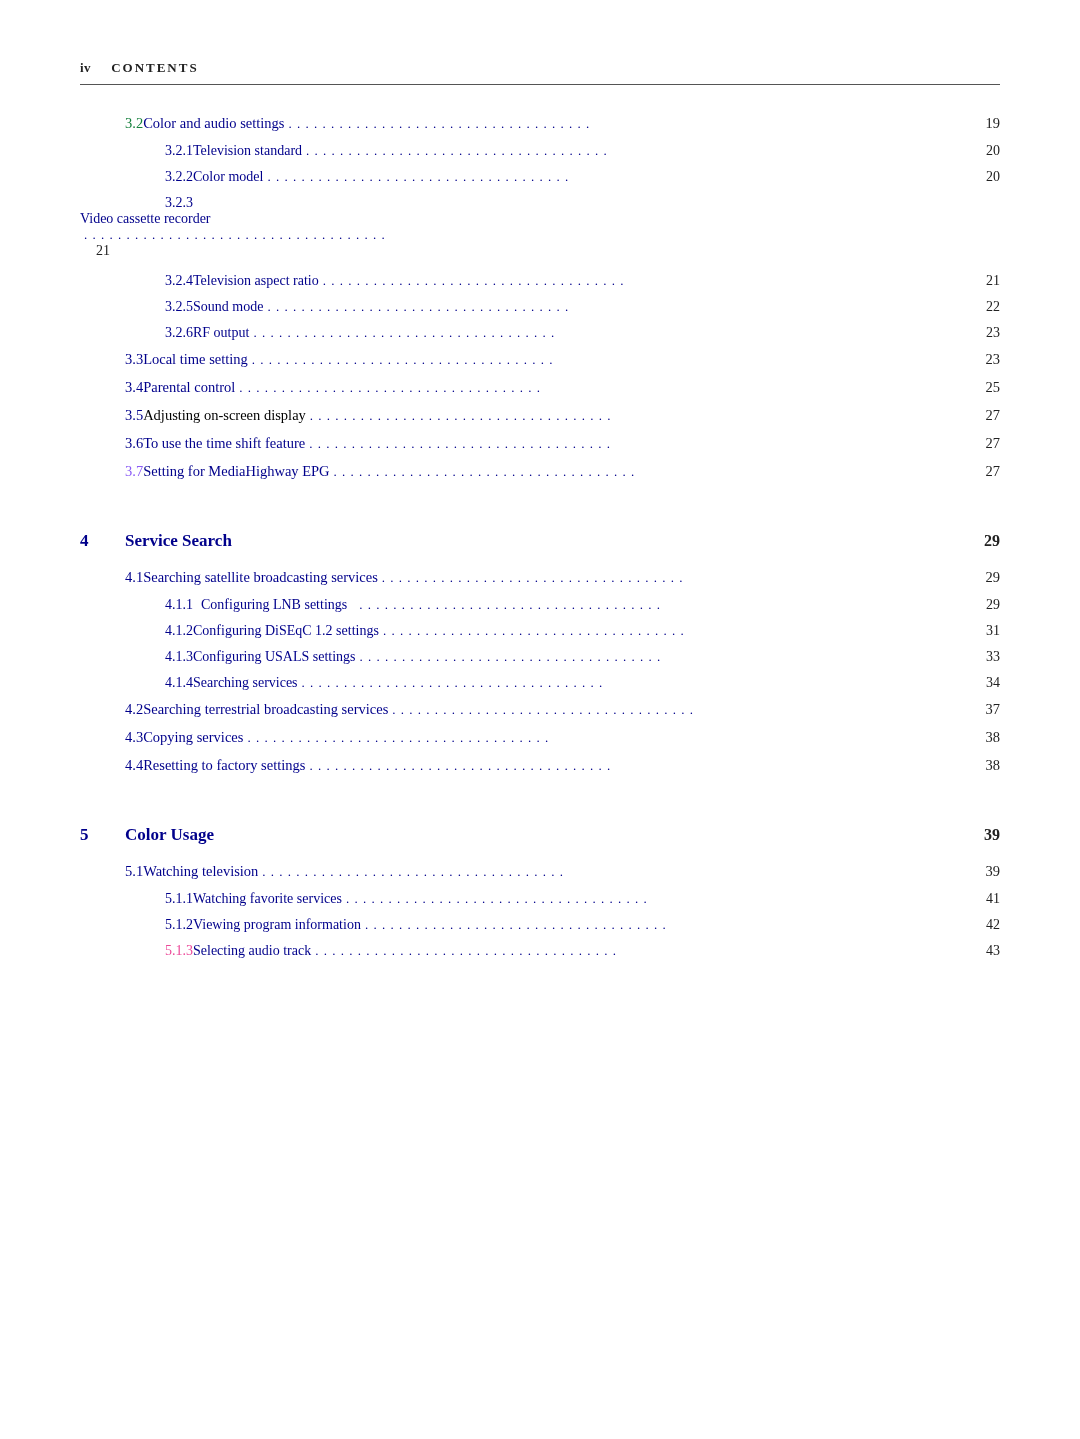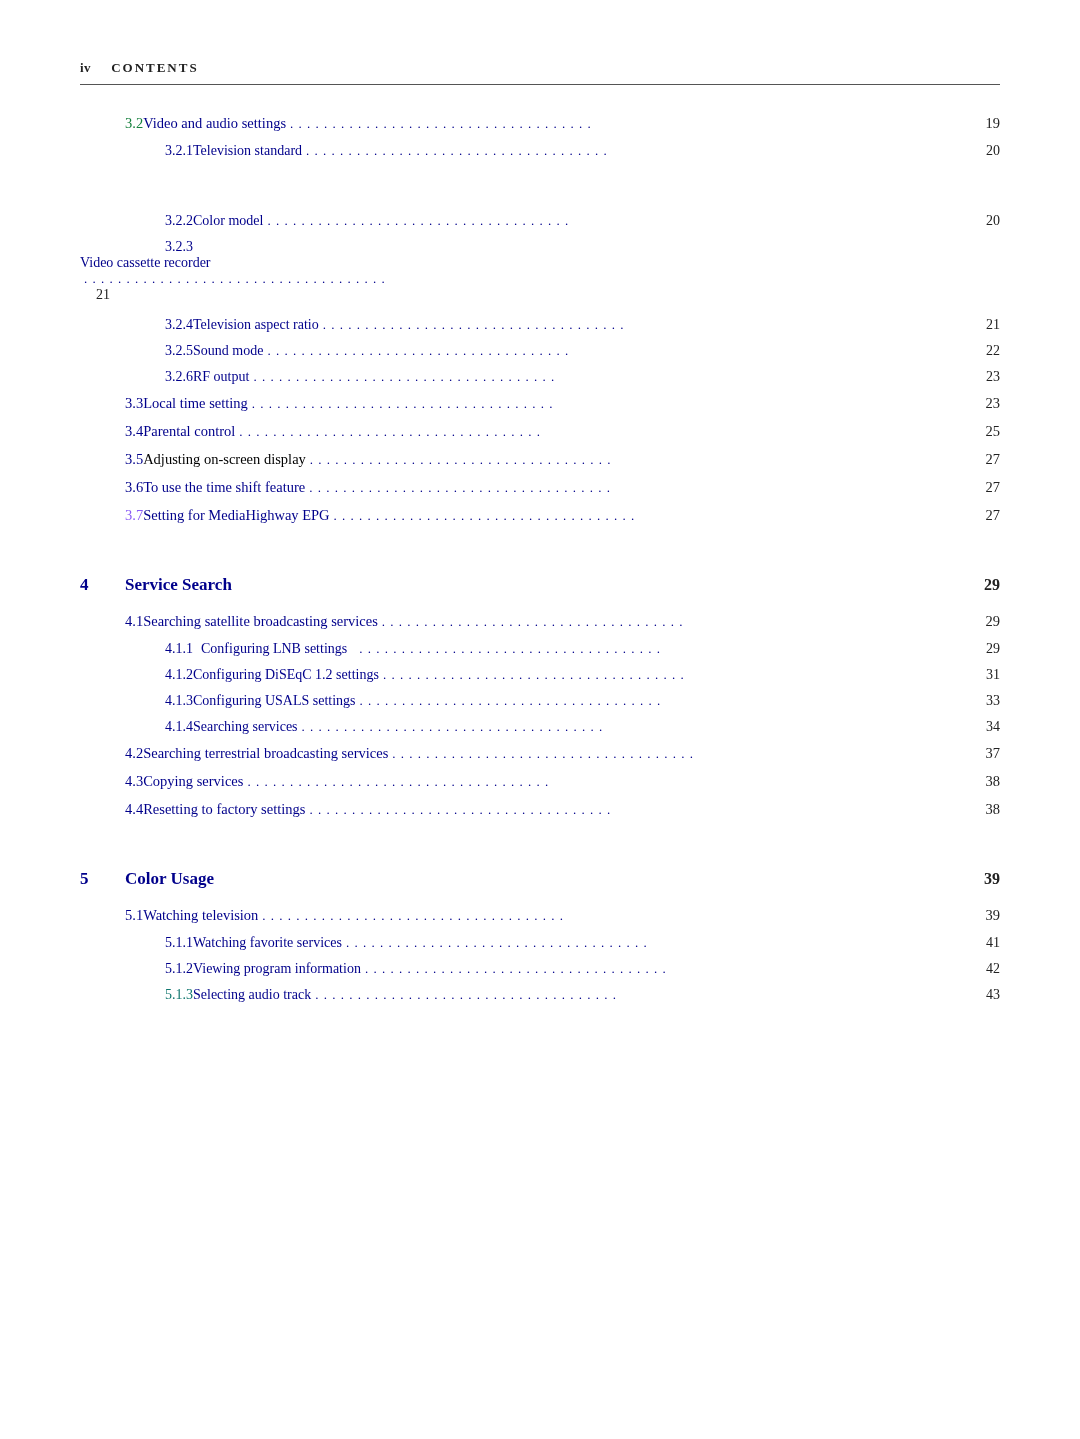--- a/index.html
+++ b/index.html
@@ -41,33 +41,33 @@
 
 <div class="header">
   <span class="header-left">iv</span>
   <span class="header-right">CONTENTS</span>
 </div>
 
 <div id="toc-container">
 <div class="chapter-block">
       <div style="display: flex; align-items: baseline; margin-bottom: 11px;">
         <span style="color: #15803d; min-width: 60px; font-size: 14.5px; padding-left: 45px;">3.2</span>
-        <span style="color: rgb(0, 0, 139); font-size: 14.5px;">Video and audio settings </span>
+        <span style="color: rgb(0, 0, 139); font-size: 14.5px;">Color and audio settings </span>
         <span style="color: rgb(0, 0, 139); font-size: 13px; flex: 1 1 0%; overflow: hidden; white-space: nowrap; letter-spacing: 1px; padding: 0px 4px;">. . . . . . . . . . . . . . . . . . . . . . . . . . . . . . . . . . . .</span>
         <span style="color: rgb(34, 34, 34); min-width: 30px; text-align: right; font-size: 14.5px;">19</span>
       </div>
       <div style="display: flex; align-items: baseline; margin-bottom: 10px;">
         <span style="color: rgb(0, 0, 139); min-width: 90px; font-size: 14px; padding-left: 85px;">3.2.1</span>
         <span style="color: rgb(0, 0, 139); font-size: 14px;">Television standard </span>
         <span style="color: rgb(0, 0, 139); font-size: 13px; flex: 1 1 0%; overflow: hidden; white-space: nowrap; letter-spacing: 1px; padding: 0px 4px;">. . . . . . . . . . . . . . . . . . . . . . . . . . . . . . . . . . . .</span>
         <span style="color: rgb(34, 34, 34); min-width: 30px; text-align: right; font-size: 14px;">20</span>
       </div>
       <div style="display: flex; align-items: baseline; margin-bottom: 10px;">
         <span style="color: rgb(0, 0, 139); min-width: 90px; font-size: 14px; padding-left: 85px;">3.2.2</span>
-        <span style="color: rgb(0, 0, 139); font-size: 14px; margin-top: 44px;">Color model </span>
+        <span style="color: rgb(0, 0, 139); font-size: 14px;">Color model </span>
         <span style="color: rgb(0, 0, 139); font-size: 13px; flex: 1 1 0%; overflow: hidden; white-space: nowrap; letter-spacing: 1px; padding: 0px 4px;">. . . . . . . . . . . . . . . . . . . . . . . . . . . . . . . . . . . .</span>
         <span style="color: rgb(34, 34, 34); min-width: 30px; text-align: right; font-size: 14px;">20</span>
       </div>
       <div style="display: flex; align-items: baseline; margin-bottom: 14px; flex-direction: column;">
         <span style="color: rgb(0, 0, 139); min-width: 90px; font-size: 14px; padding-left: 85px;">3.2.3</span>
         <span style="color: rgb(0, 0, 139); font-size: 14px;">Video cassette recorder </span>
         <span style="color: rgb(0, 0, 139); font-size: 13px; flex: 1 1 0%; overflow: hidden; white-space: nowrap; letter-spacing: 1px; padding: 0px 4px;">. . . . . . . . . . . . . . . . . . . . . . . . . . . . . . . . . . . .</span>
         <span style="color: rgb(34, 34, 34); min-width: 30px; text-align: right; font-size: 14px;">21</span>
       </div>
       <div style="display: flex; align-items: baseline; margin-bottom: 10px;">
@@ -194,20 +194,20 @@
         <span style="color: rgb(0, 0, 139); font-size: 13px; flex: 1 1 0%; overflow: hidden; white-space: nowrap; letter-spacing: 1px; padding: 0px 4px;">. . . . . . . . . . . . . . . . . . . . . . . . . . . . . . . . . . . .</span>
         <span style="color: rgb(34, 34, 34); min-width: 30px; text-align: right; font-size: 14px;">41</span>
       </div>
       <div style="display: flex; align-items: baseline; margin-bottom: 10px;">
         <span style="color: rgb(0, 0, 139); min-width: 90px; font-size: 14px; padding-left: 85px;">5.1.2</span>
         <span style="color: rgb(0, 0, 139); font-size: 14px;">Viewing program information </span>
         <span style="color: rgb(0, 0, 139); font-size: 13px; flex: 1 1 0%; overflow: hidden; white-space: nowrap; letter-spacing: 1px; padding: 0px 4px;">. . . . . . . . . . . . . . . . . . . . . . . . . . . . . . . . . . . .</span>
         <span style="color: rgb(34, 34, 34); min-width: 30px; text-align: right; font-size: 14px;">42</span>
       </div>
       <div style="display: flex; align-items: baseline; margin-bottom: 10px;">
-        <span style="color: #0f766e; min-width: 90px; font-size: 14px; padding-left: 85px;">5.1.3</span>
+        <span style="color: #ec4899; min-width: 90px; font-size: 14px; padding-left: 85px;">5.1.3</span>
         <span style="color: rgb(0, 0, 139); font-size: 14px;">Selecting audio track </span>
         <span style="color: rgb(0, 0, 139); font-size: 13px; flex: 1 1 0%; overflow: hidden; white-space: nowrap; letter-spacing: 1px; padding: 0px 4px;">. . . . . . . . . . . . . . . . . . . . . . . . . . . . . . . . . . . .</span>
         <span style="color: rgb(34, 34, 34); min-width: 30px; text-align: right; font-size: 14px;">43</span>
       </div>
       <div style="height: 10px;"></div>
     </div>
   </div>
 
 </body></html>

